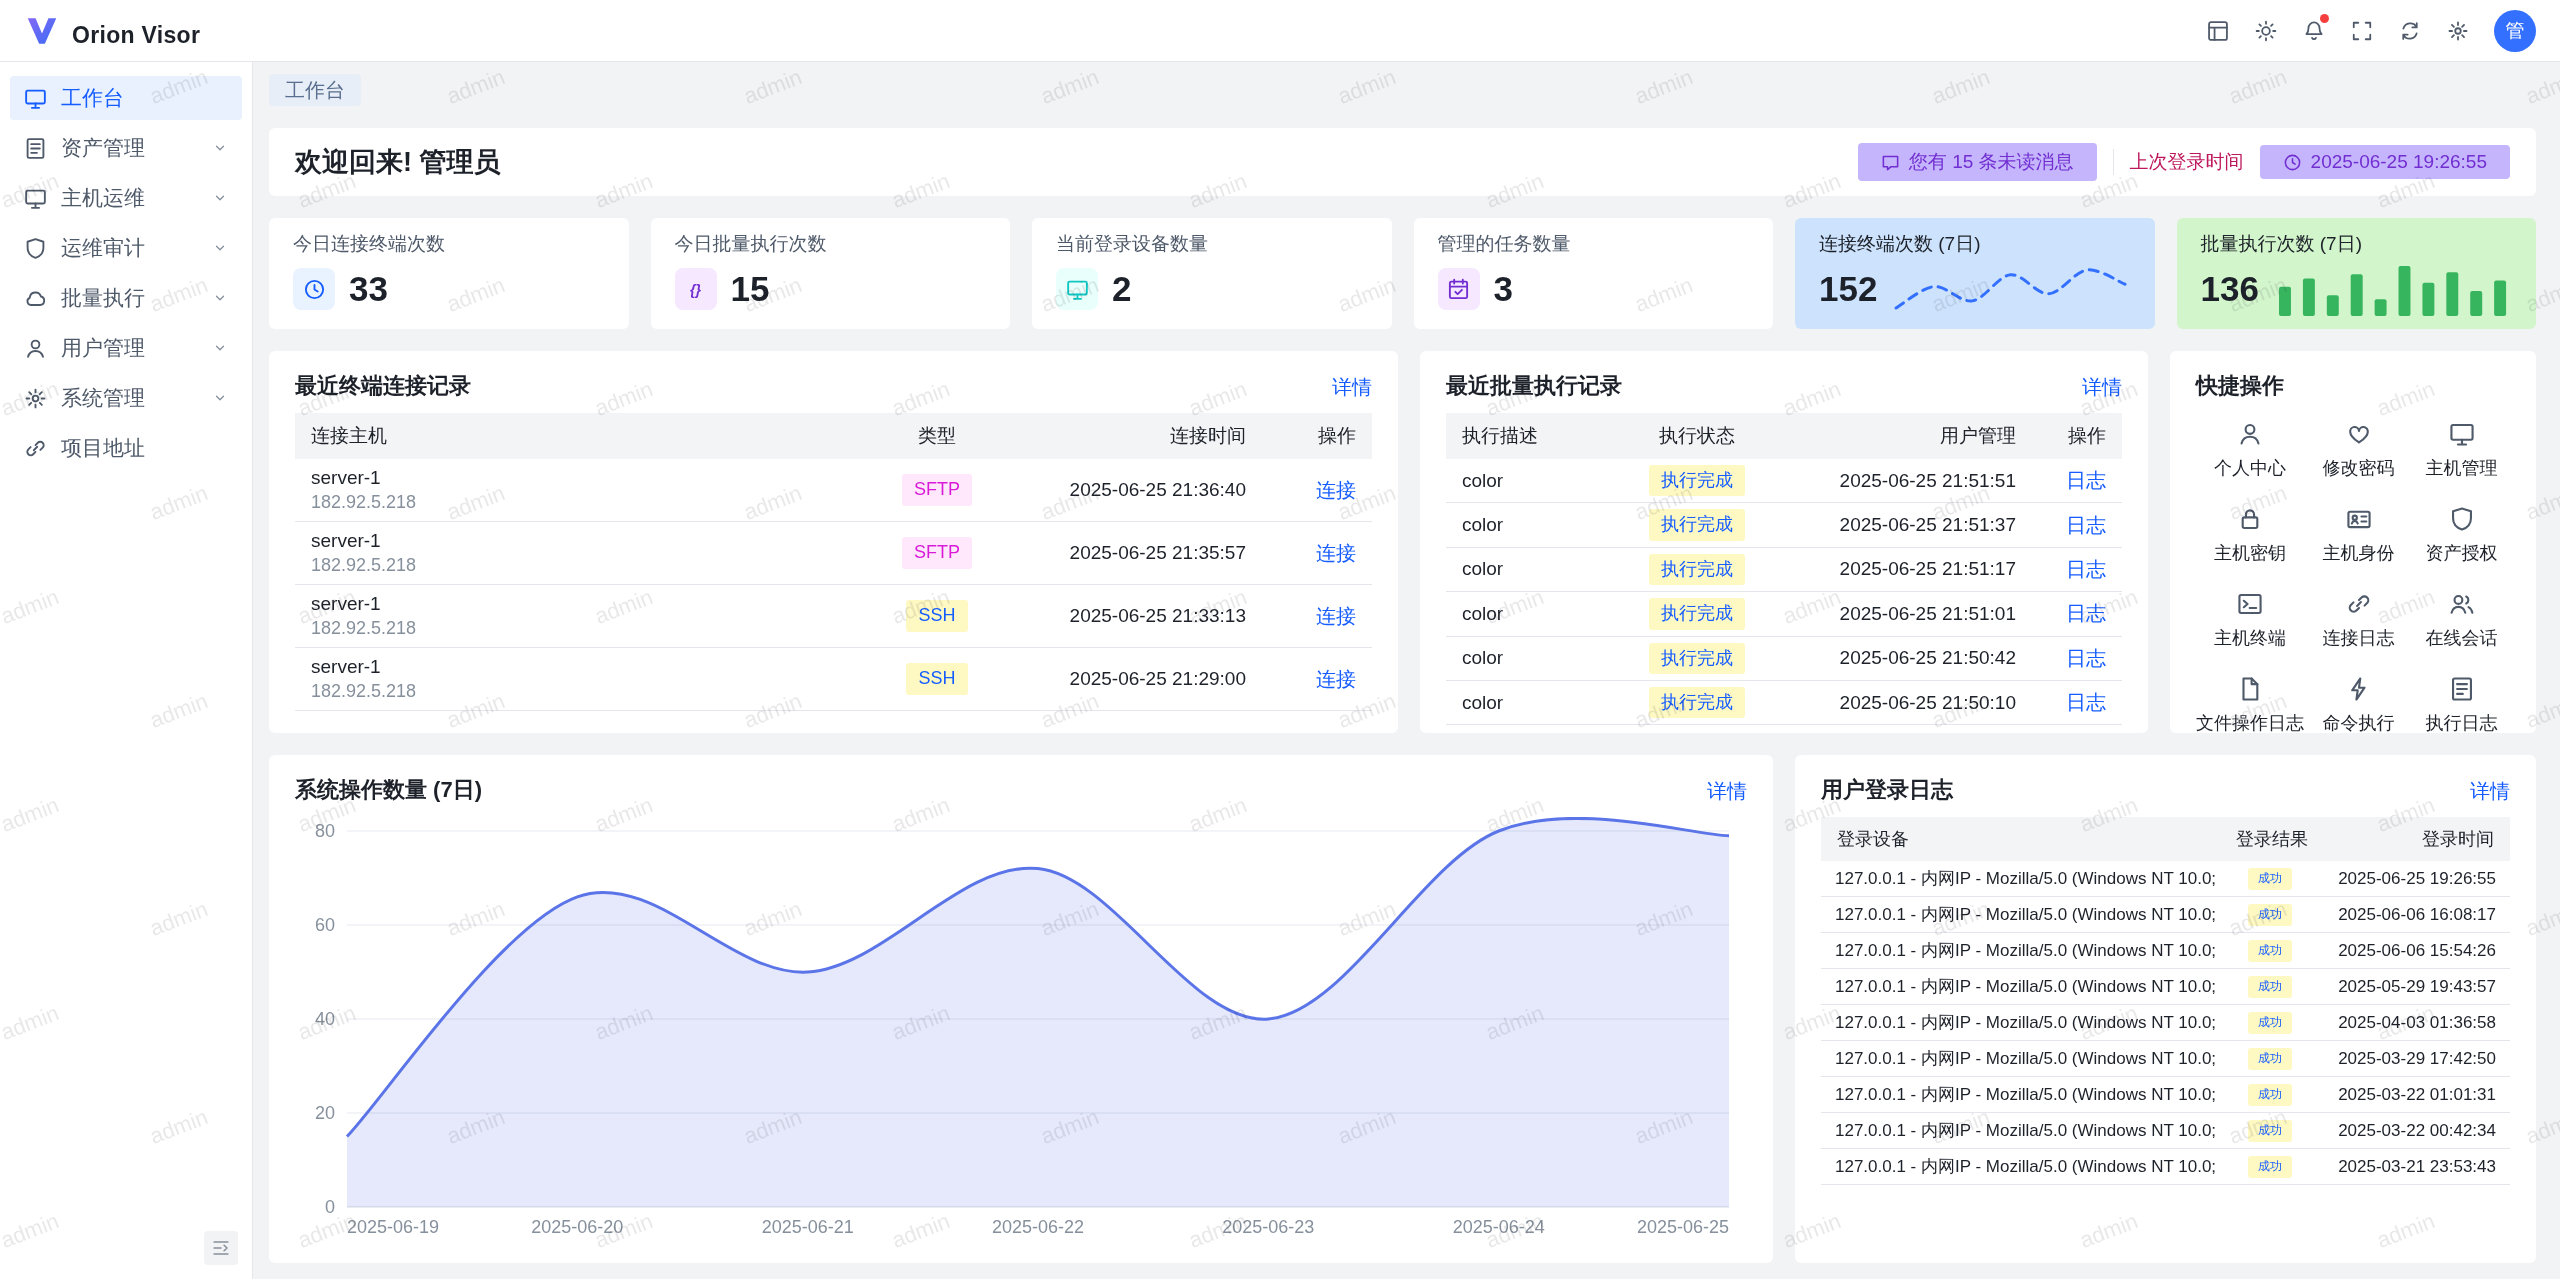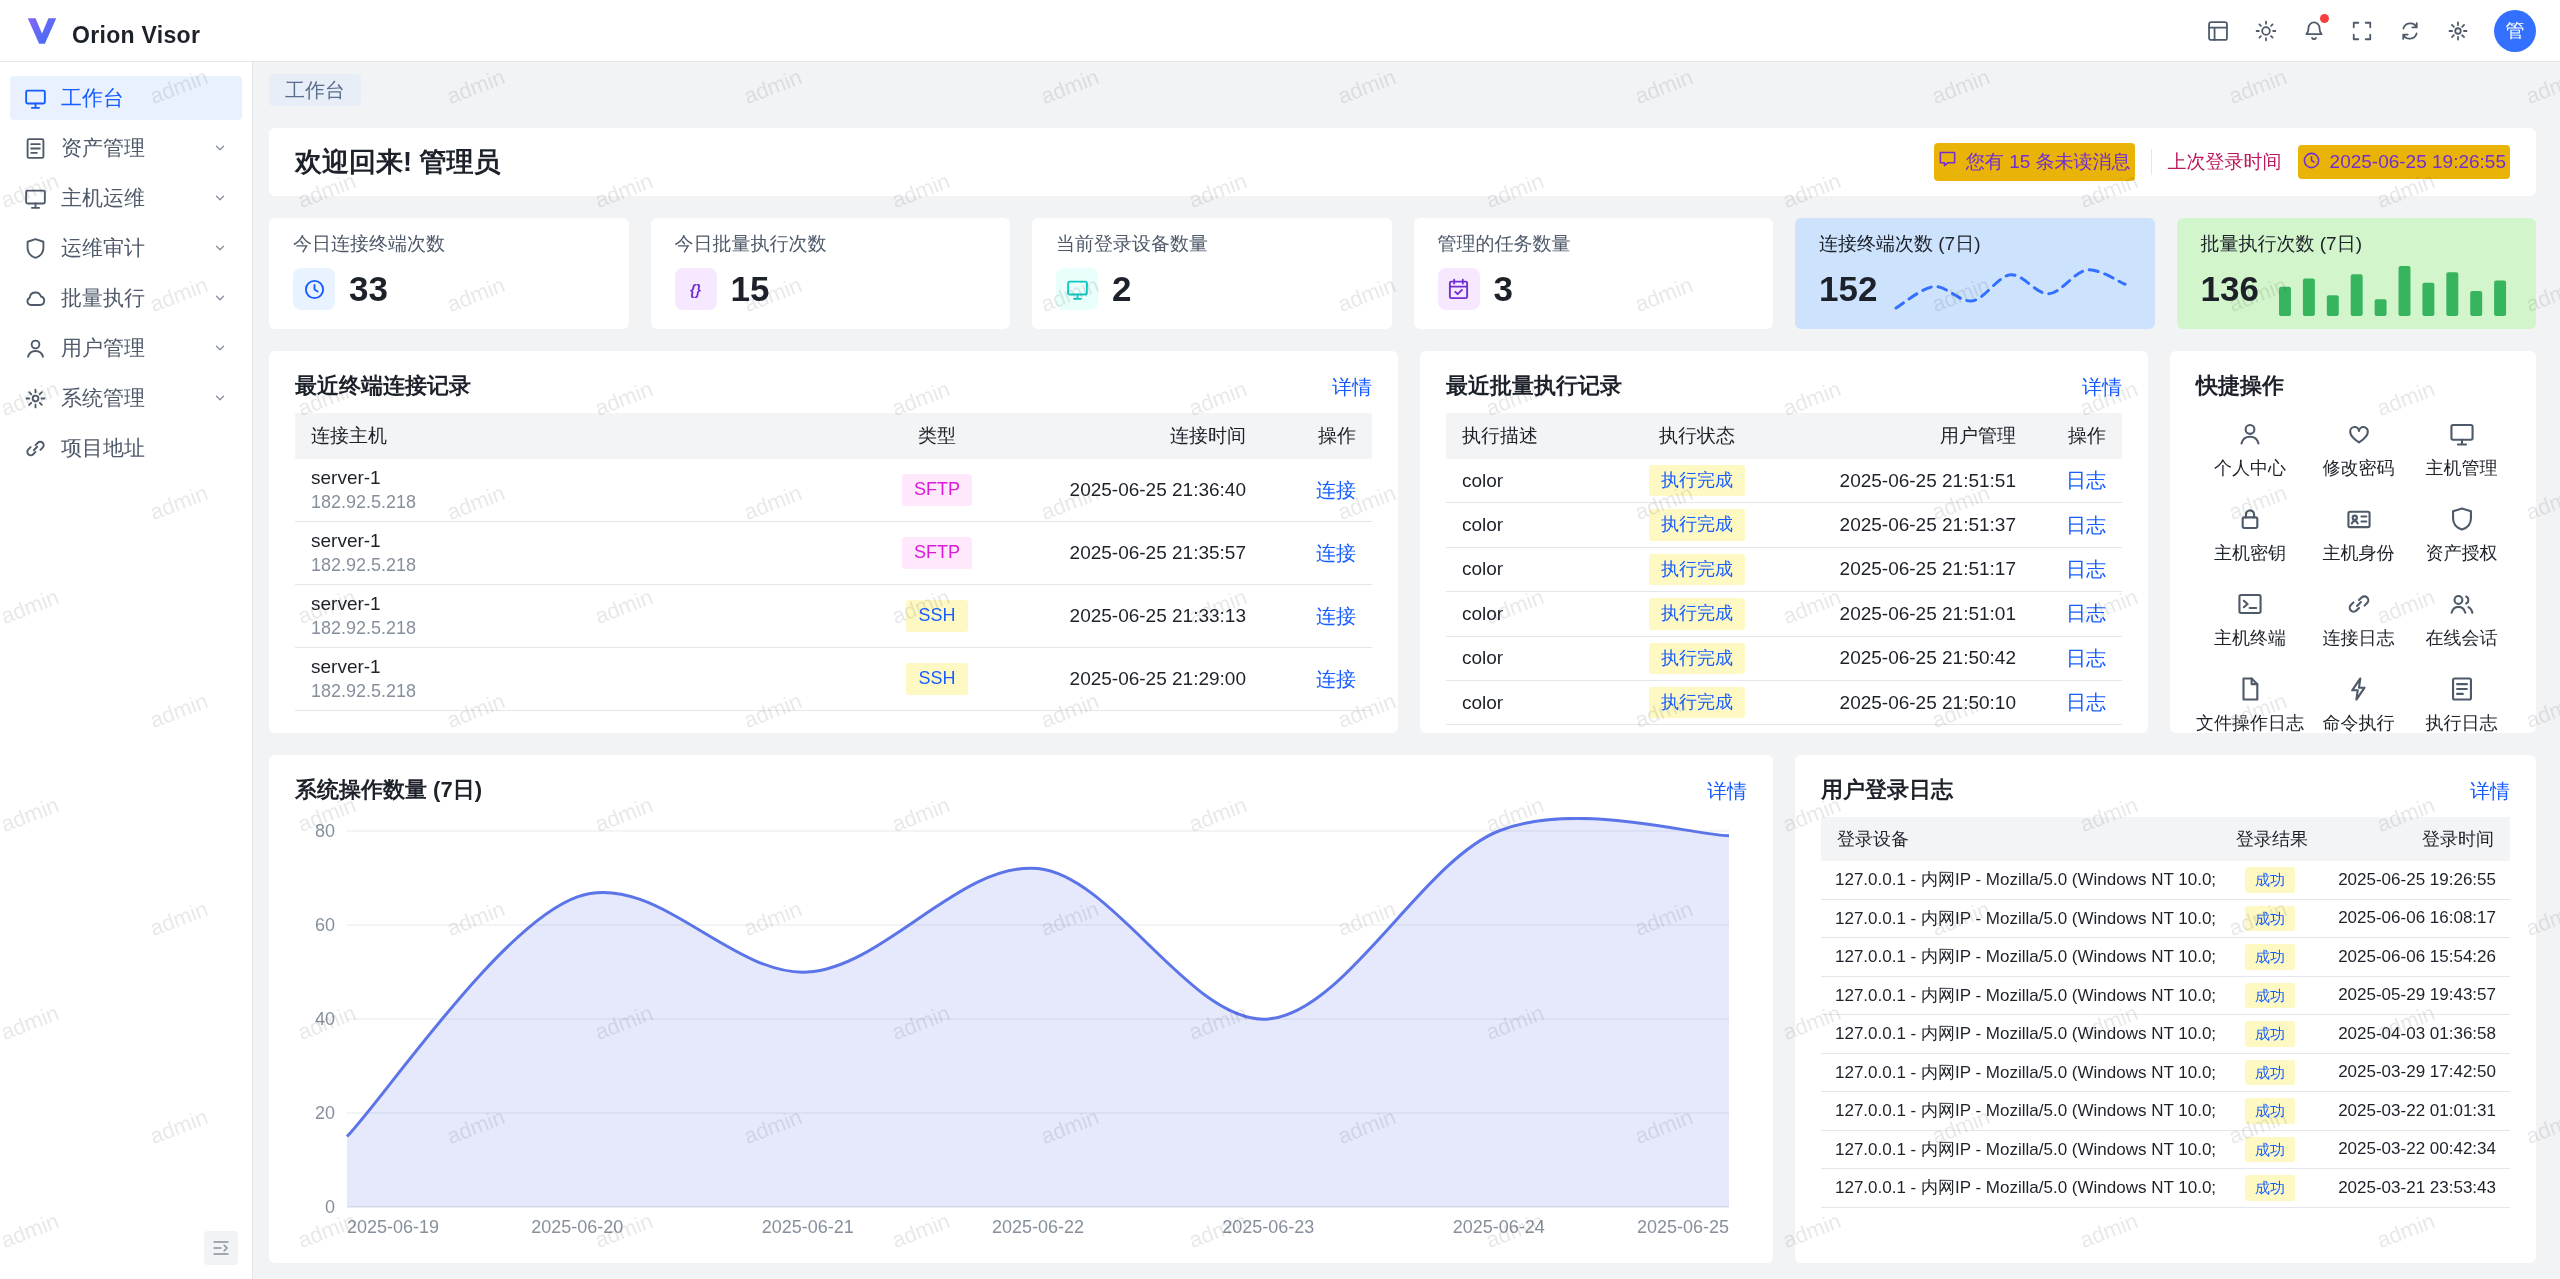--- a/index.html
+++ b/index.html
@@ -32,21 +32,21 @@
 
 .content{position:absolute;top:62px;left:253px;right:0;bottom:0;padding:12px 24px 16px 16px;display:flex;flex-direction:column;gap:22px;overflow:hidden}
 .crumb-row{flex:0 0 auto}
 .crumb-tag{display:inline-flex;align-items:center;height:32px;padding:0 16px;background:#e8eef7;color:#5a6f8f;font-size:20px;border-radius:4px;cursor:pointer}
 .card{background:#fff;border-radius:6px}
 
 
 .welcome{height:68px;display:flex;align-items:center;justify-content:space-between;padding:0 26px;flex:0 0 auto}
 .welcome h1{font-size:27px;font-weight:600}
 .welcome-right{display:flex;align-items:center;gap:16px}
-.chip{display:inline-flex;gap:9px;background:#eab308;color:#722ed1;font-size:19px;padding:6px 4px;border-radius:4px}
+.chip{display:inline-flex;align-items:center;gap:9px;background:#c4b5fd;color:#722ed1;font-size:19px;padding:6px 23px;border-radius:4px}
 .chip [data-icon]{font-size:19px}
 .vsep{width:1px;height:26px;background:#e5e6eb}
 .muted{color:#be185d;font-size:19px}
 
 
 .stat-row{display:flex;gap:22px;flex:0 0 101px}
 .stat{flex:1;padding:13px 24px;display:flex;flex-direction:column;gap:5px;overflow:hidden}
 .stat-title{font-size:19px;color:#4e5969;white-space:nowrap}
 .tinted .stat-title{color:#1d2129}
 .stat-body{display:flex;align-items:center;gap:14px;flex:1;min-height:0}
@@ -87,21 +87,21 @@
 
 
 .bottom-row{display:flex;gap:22px;flex:1;min-height:0}
 .p-chart{flex:0 0 1504px;display:flex;flex-direction:column}
 .chart-wrap{flex:1;min-height:0}
 #chart-ops{width:100%;height:100%;display:block}
 .p-login{flex:1;display:flex;flex-direction:column}
 .tbl-login{font-size:17px}
 .tbl-login th{font-size:18px;height:44px}
 .tbl-login td{font-size:17px;padding:6px 14px}
-.tbl-login .badge{font-size:15px;padding:3px 10px}
+.tbl-login .badge{font-size:12px;padding:3px 10px}
 
 
 .watermark{position:absolute;inset:0;z-index:50;pointer-events:none;overflow:hidden}
 .watermark span{position:absolute;font-size:22px;color:rgba(29,33,41,.10);transform:rotate(-21deg);white-space:nowrap}
 </style>
 </head>
 <body>
 
 <div class="app">
 

